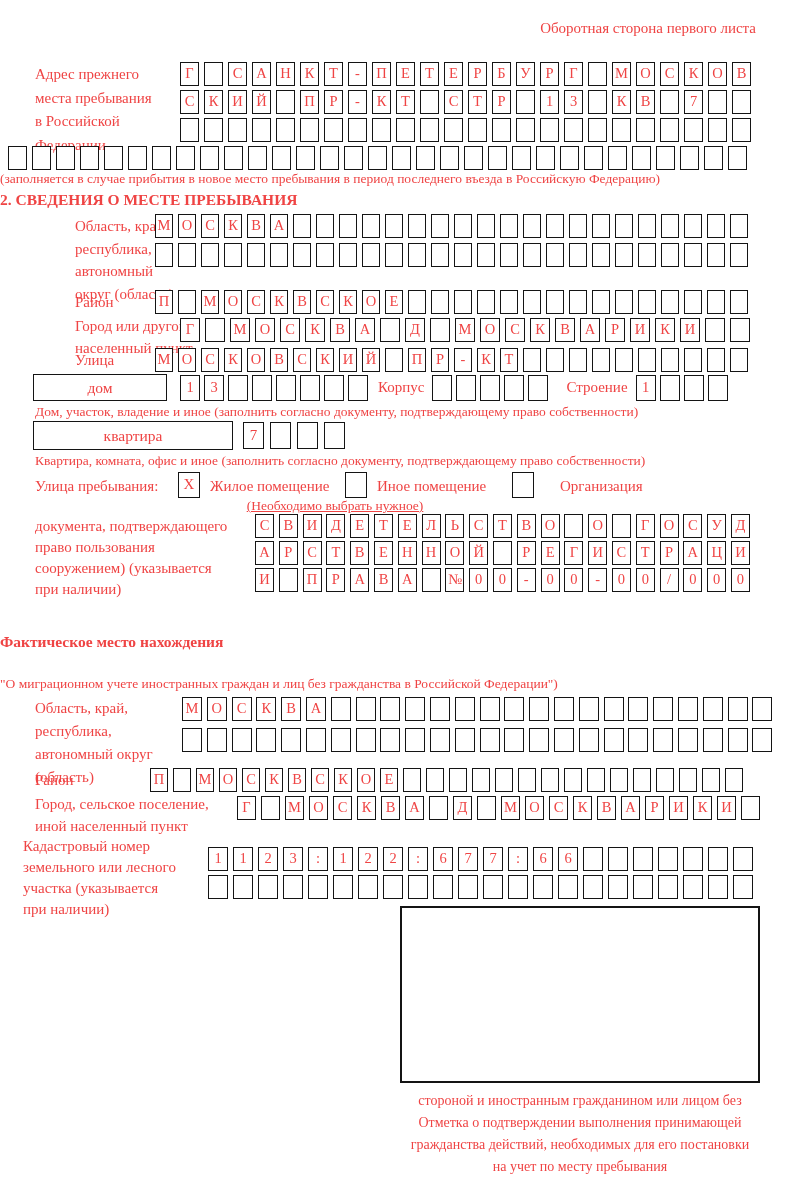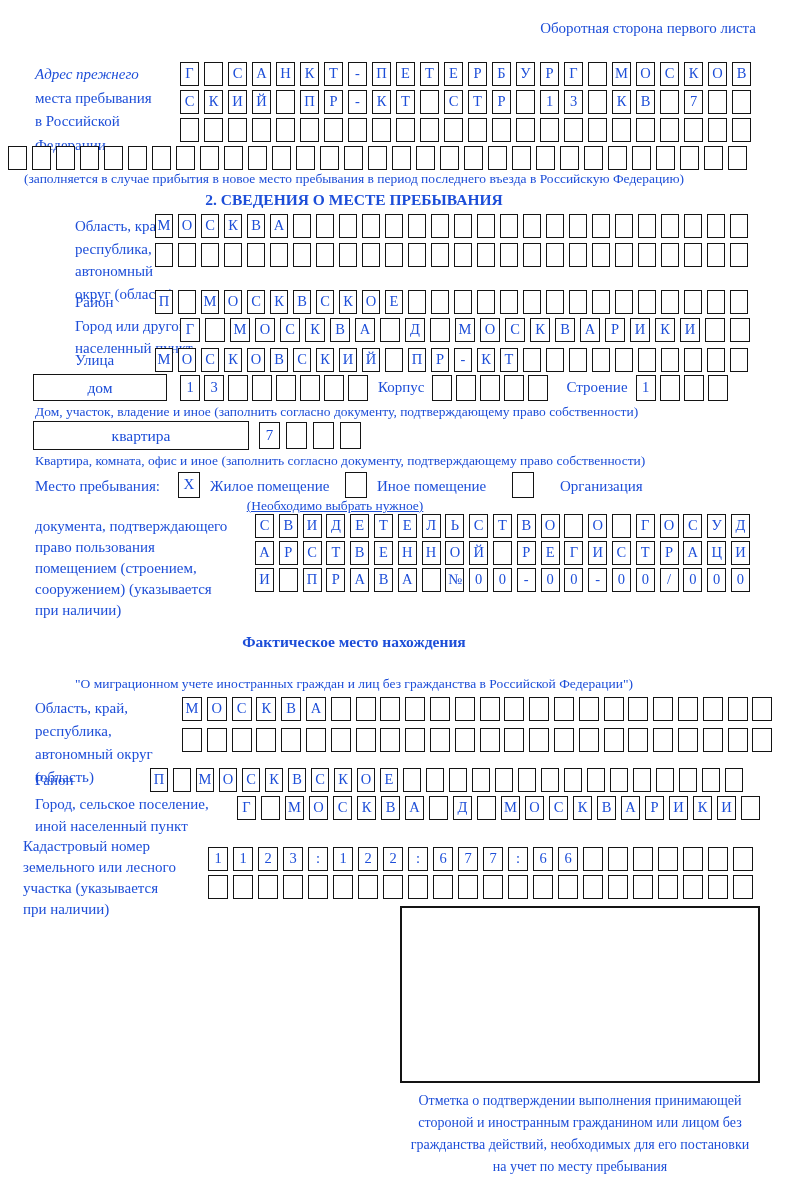--- a/index.html
+++ b/index.html
@@ -1,23 +1,23 @@
 <!DOCTYPE html>
 <html><head>
 <meta charset="utf-8">
 <style>
   * { margin:0; padding:0; box-sizing:border-box; }
   html,body { background:#fff; }
   .page { position:relative; width:800px; height:1180px; background:#fff;
-          font-family:"Liberation Serif","DejaVu Serif",serif; color:#1d4ed8; overflow:hidden; }
+          font-family:"Liberation Serif","DejaVu Serif",serif; color:#ef4444; overflow:hidden; }
   .abs { position:absolute; }
   .lbl { font-size:15px; line-height:21px; white-space:nowrap; }
   .note { font-size:13.5px; white-space:nowrap; }
   .title { font-weight:bold; font-size:15.5px; }
-  .center { left:0; width:708px; text-align:center; }
+  .center { left:0; width:708px; }
   .row { display:flex; align-items:flex-start; }
   .cell { flex:0 0 auto; height:24px; border:1.4px solid #141414; background:#fff;
           text-align:center; font-size:14.5px; line-height:21px; }
   .g24 .cell  { width:19px; margin-right:5px; }   
   .g31 .cell  { width:19px; margin-right:5px; }
   .g26 .cell  { width:18px; margin-right:5px; }   
   .g23 .cell  { width:20px; margin-right:5px; }   
   .g21 .cell  { width:19px; margin-right:4.8px; }
   .gf24 .cell { width:20px; margin-right:4.8px; }
   .gcad .cell { width:20px; margin-right:5px; }
@@ -30,21 +30,21 @@
   .cap { font-size:14px; line-height:22px; text-align:center; }
 </style>
 </head>
 <body>
 
 <div class="page">
 
   <div class="abs lbl" style="top:18px; left:0; width:756px; text-align:right;">Оборотная сторона первого листа</div>
 
   <div class="abs" style="top:63px; left:35px;">
-    <div class="lbl" style="line-height:23.5px;font-style:italic;">Адрес прежнего</div>
+    <div class="lbl" style="line-height:23.5px;">Адрес прежнего</div>
     <div class="lbl" style="line-height:23.5px;">места пребывания</div>
     <div class="lbl" style="line-height:23.5px;">в Российской</div>
     <div class="lbl" style="line-height:23.5px;">Федерации</div>
   </div>
   <div class="abs row g24" style="top:62px; left:180px;">
       <span class="cell">Г</span>
       <span class="cell"></span>
       <span class="cell">С</span>
       <span class="cell">А</span>
       <span class="cell">Н</span>
@@ -334,43 +334,42 @@
     <div class="row ghouse">
         <span class="cell">1</span>
         <span class="cell"></span>
         <span class="cell"></span>
         <span class="cell"></span>
       </div>
   </div>
   <div class="abs note" style="top:404px; left:35px;">Дом, участок, владение и иное (заполнить согласно документу, подтверждающему право собственности)</div>
 
   <div class="abs row" style="top:421px; left:33px; align-items:center;">
-    <div class="wbox" style="width:216px; height:29px; line-height:27px; margin-right:10px;">квартира</div>
+    <div class="wbox" style="width:200px; height:29px; line-height:27px; margin-right:10px;">квартира</div>
     <div class="row gapt">
         <span class="cell">7</span>
         <span class="cell"></span>
         <span class="cell"></span>
         <span class="cell"></span>
       </div>
   </div>
   <div class="abs note" style="top:453px; left:35px;">Квартира, комната, офис и иное (заполнить согласно документу, подтверждающему право собственности)</div>
 
-  <div class="abs lbl" style="top:476px; left:35px;">Место пребывания:</div>
+  <div class="abs lbl" style="top:476px; left:35px;">Улица пребывания:</div>
   <div class="abs checkcell" style="top:472px; left:178px;">X</div>
   <div class="abs lbl" style="top:476px; left:210px;">Жилое помещение</div>
   <div class="abs checkcell" style="top:472px; left:345px;"></div>
   <div class="abs lbl" style="top:476px; left:377px;">Иное помещение</div>
   <div class="abs checkcell" style="top:472px; left:512px;"></div>
   <div class="abs lbl" style="top:476px; left:560px;">Организация</div>
   <div class="abs note" style="top:498px; left:180px; width:310px; text-align:center;text-decoration:underline;">(Необходимо выбрать нужное)</div>
 
   <div class="abs" style="top:516px; left:35px;">
     <div class="lbl">документа, подтверждающего</div>
     <div class="lbl">право пользования</div>
-    <div class="lbl">помещением (строением,</div>
     <div class="lbl">сооружением) (указывается</div>
     <div class="lbl">при наличии)</div>
   </div>
   <div class="abs row g21" style="top:514px; left:255px;">
       <span class="cell">С</span>
       <span class="cell">В</span>
       <span class="cell">И</span>
       <span class="cell">Д</span>
       <span class="cell">Е</span>
       <span class="cell">Т</span>
@@ -608,19 +607,19 @@
       <span class="cell"></span>
       <span class="cell"></span>
       <span class="cell"></span>
       <span class="cell"></span>
       <span class="cell"></span>
       <span class="cell"></span>
     </div>
 
   <div class="abs bigbox" style="top:906px; left:400px; width:360px; height:177px;"></div>
   <div class="abs" style="top:1090px; left:370px; width:420px;">
+    <div class="cap">стороной и иностранным гражданином или лицом без</div>
     <div class="cap">Отметка о подтверждении выполнения принимающей</div>
-    <div class="cap">стороной и иностранным гражданином или лицом без</div>
     <div class="cap">гражданства действий, необходимых для его постановки</div>
     <div class="cap">на учет по месту пребывания</div>
   </div>
 
 </div>
 
 </body></html>

